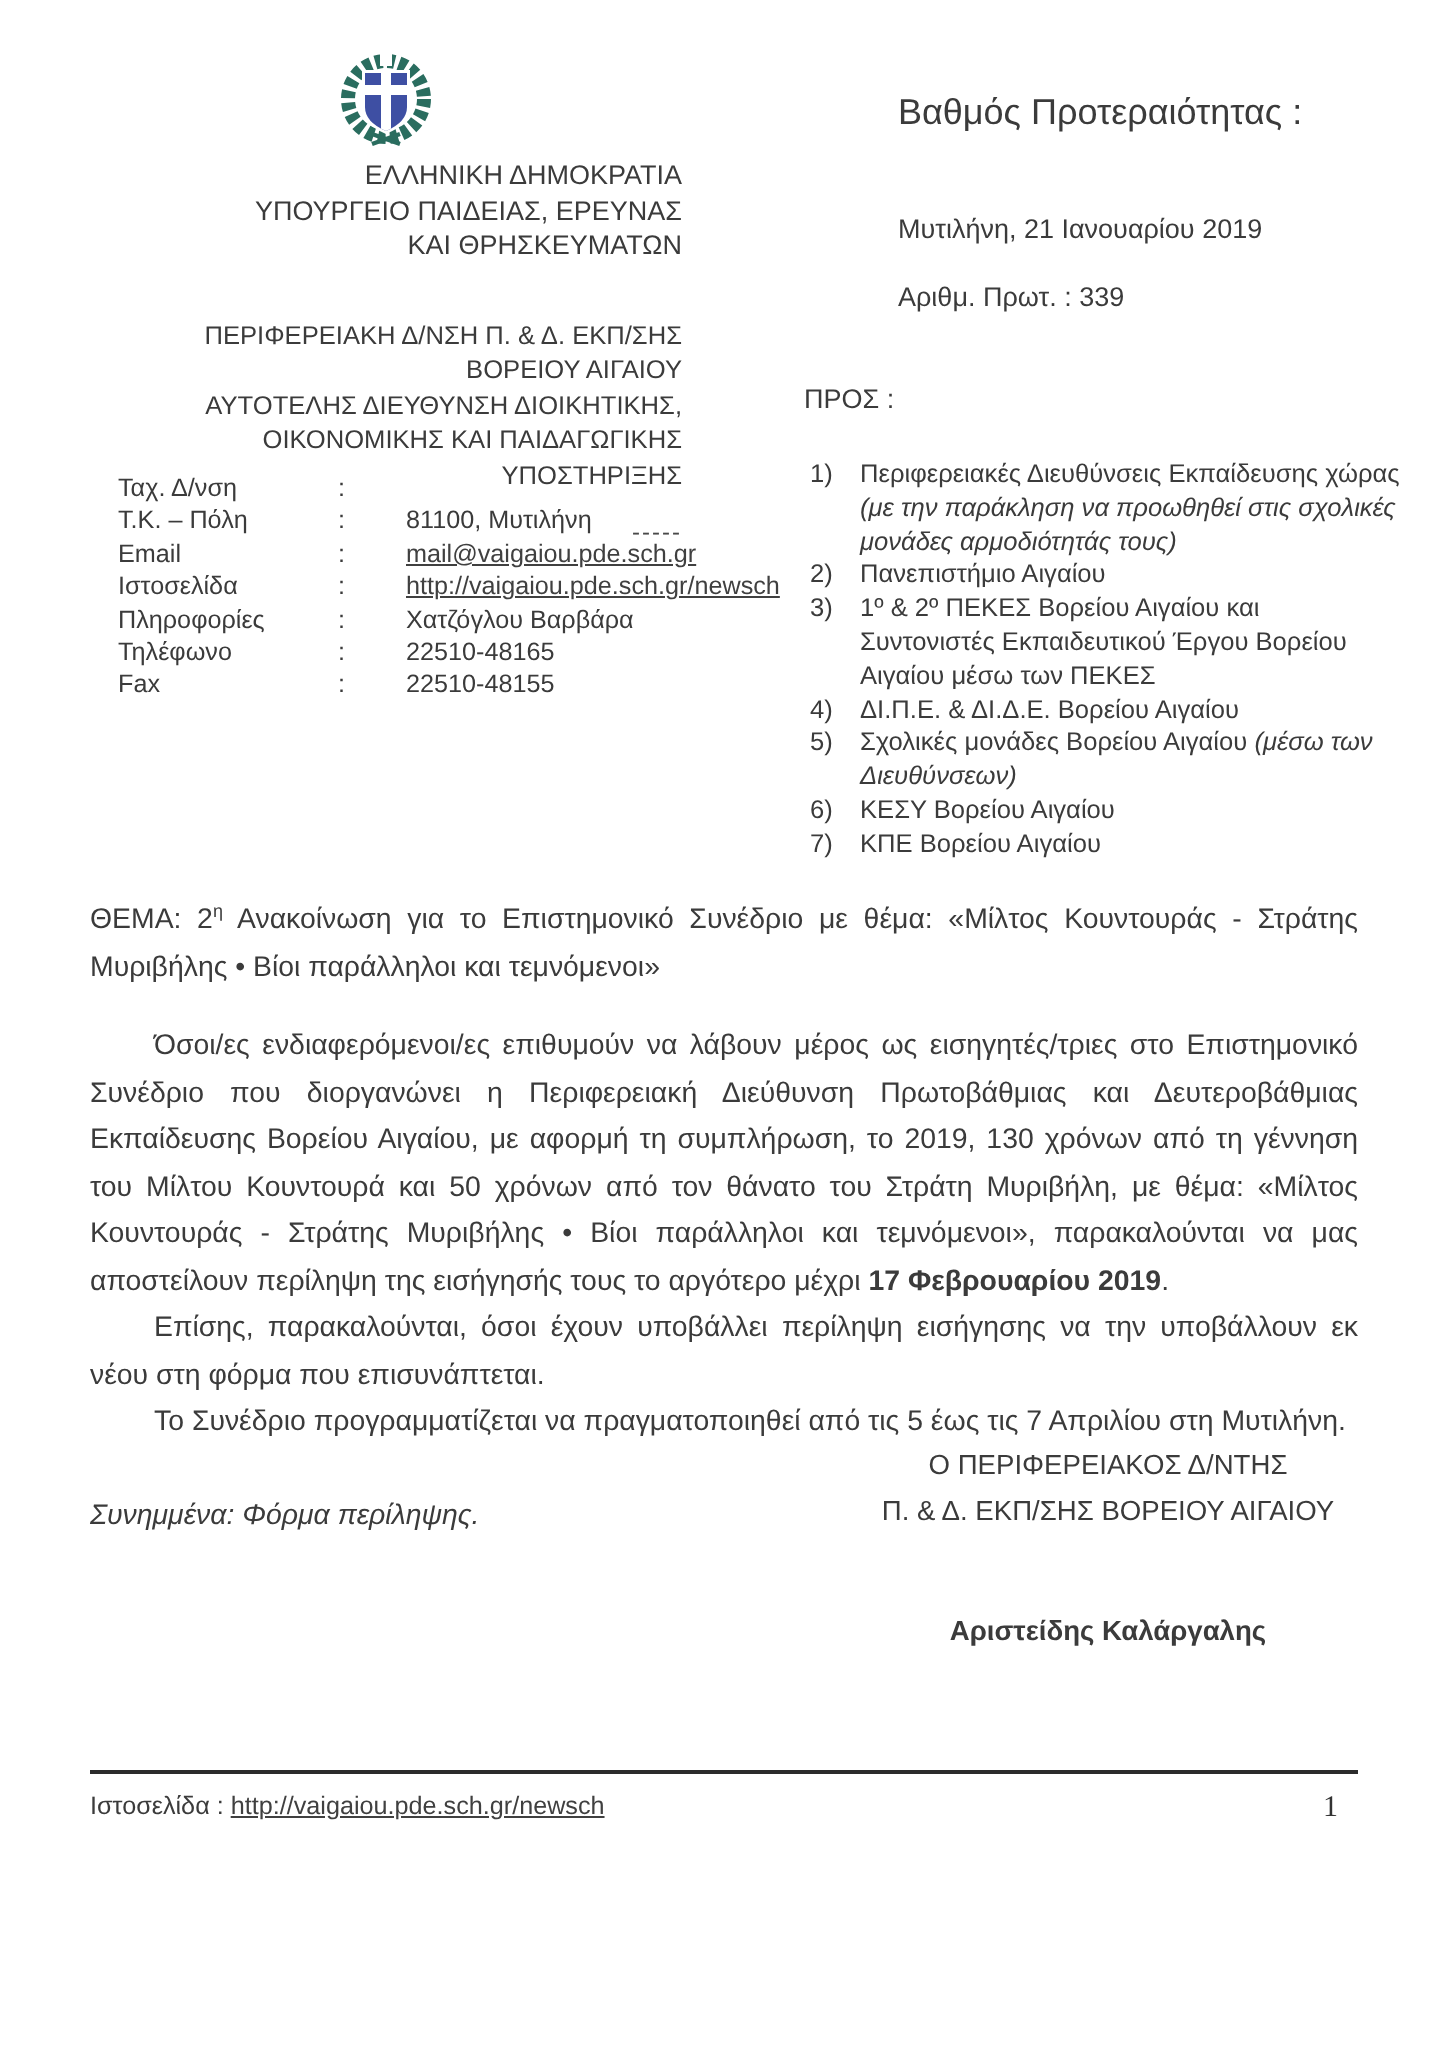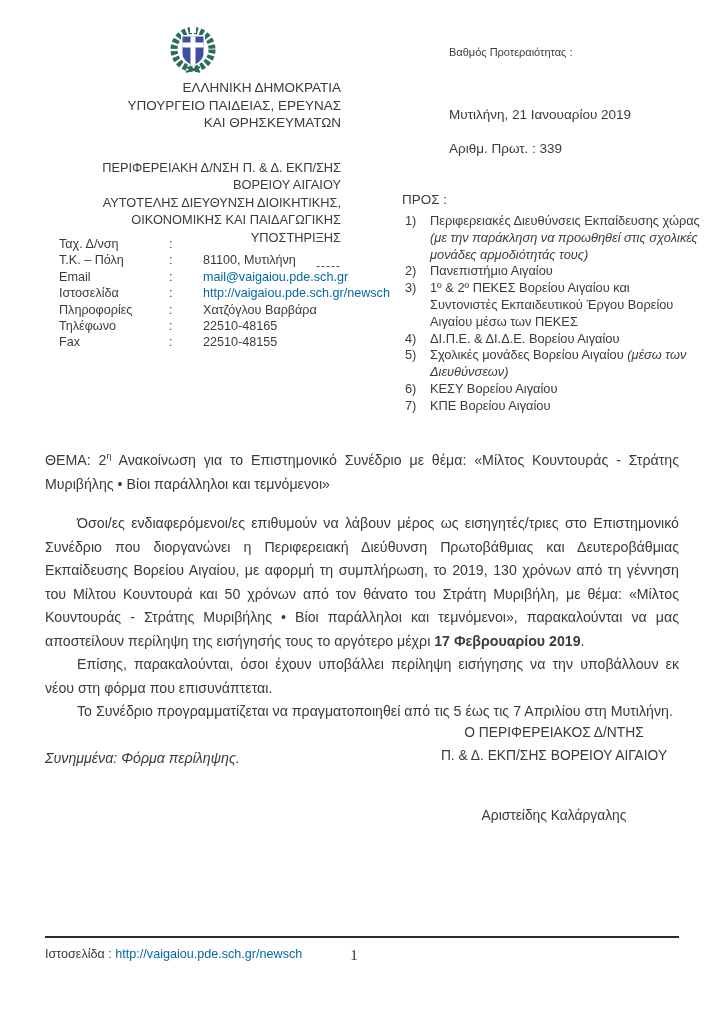--- a/index.html
+++ b/index.html
@@ -13,55 +13,55 @@
   .letterhead { position:absolute; left:45px; top:26px; width:296px; text-align:right; }
   .emblem { display:block; margin:0 auto 5px auto; }
   .lh-main  { font-size:13.5px; line-height:17.5px; }
   .lh-unit  { margin-top:27px; font-size:12.8px; line-height:17.5px; }
   .lh-sep   { margin-top:13px; font-size:12px; letter-spacing:1px; color:#4a4a4a; }
 
   
   .contact { position:absolute; left:59px; top:236px; width:345px; font-size:12.6px; }
   .contact-row { display:grid; grid-template-columns:108px 36px 1fr; line-height:16.4px; }
   .contact-row .colon { text-align:left; padding-left:2px; }
-  a.link { color:#0369a1; cursor:pointer; }
+  a.link { color:#404040; text-decoration:underline; cursor:pointer; }
 
   
-  .meta-priority { position:absolute; left:449px; top:46px;  font-size:11px; }
+  .meta-priority { position:absolute; left:449px; top:46px;  font-size:18px; }
   .meta-date     { position:absolute; left:449px; top:107px; font-size:13.5px; }
   .meta-protocol { position:absolute; left:449px; top:141px; font-size:13.5px; }
 
   
   .recipients { position:absolute; left:402px; top:192px; width:298px; }
-  .recipients-heading { font-size:13.5px; margin-bottom:6px; }
+  .recipients-heading { font-size:13.5px; margin-bottom:22px; }
   .rcpt { display:grid; grid-template-columns:28px 1fr; font-size:12.8px; line-height:16.8px; }
   .rcpt .num { padding-left:3px; }
   .ital { font-style:italic; }
 
   
   .main-text { position:absolute; left:45px; top:449px; width:634px;
                font-size:14.2px; line-height:23.5px; text-align:justify; }
   .main-text p { margin:0; }
   .subject { text-align:justify; }
   .subject sup, .sup { font-size:9px; vertical-align:super; line-height:0; }
   .para1 { margin-top:16px !important; text-indent:32px; }
   .para  { text-indent:32px; }
   .attachments { margin-top:23px !important; font-style:italic; text-align:left; }
   b { font-weight:bold; }
 
   
   .signature { position:absolute; left:412px; top:722px; width:284px;
                text-align:center; font-size:13.8px; line-height:22.5px; }
   .signer    { position:absolute; left:412px; top:808px; width:284px;
-               text-align:center; font-size:13.8px; }
+               text-align:center; font-size:13.8px;font-weight:bold; }
 
   
-  .footer { position:absolute; left:45px; top:936px; width:634px;
+  .footer { position:absolute; left:45px; top:885px; width:634px;
             border-top:2px solid #2b2b2b; padding-top:9px;
-            display:flex; align-items:flex-start;
+            display:flex; justify-content:space-between; align-items:flex-start;
             font-size:12.6px;gap:48px; }
   .footer-left { white-space:nowrap; }
   .page-num { font-family:"Liberation Serif","DejaVu Serif",serif; font-size:15px; color:#333; padding-right:10px; }
 </style>
 </head>
 <body>
 
 <div class="page">
 
   <div class="letterhead">

